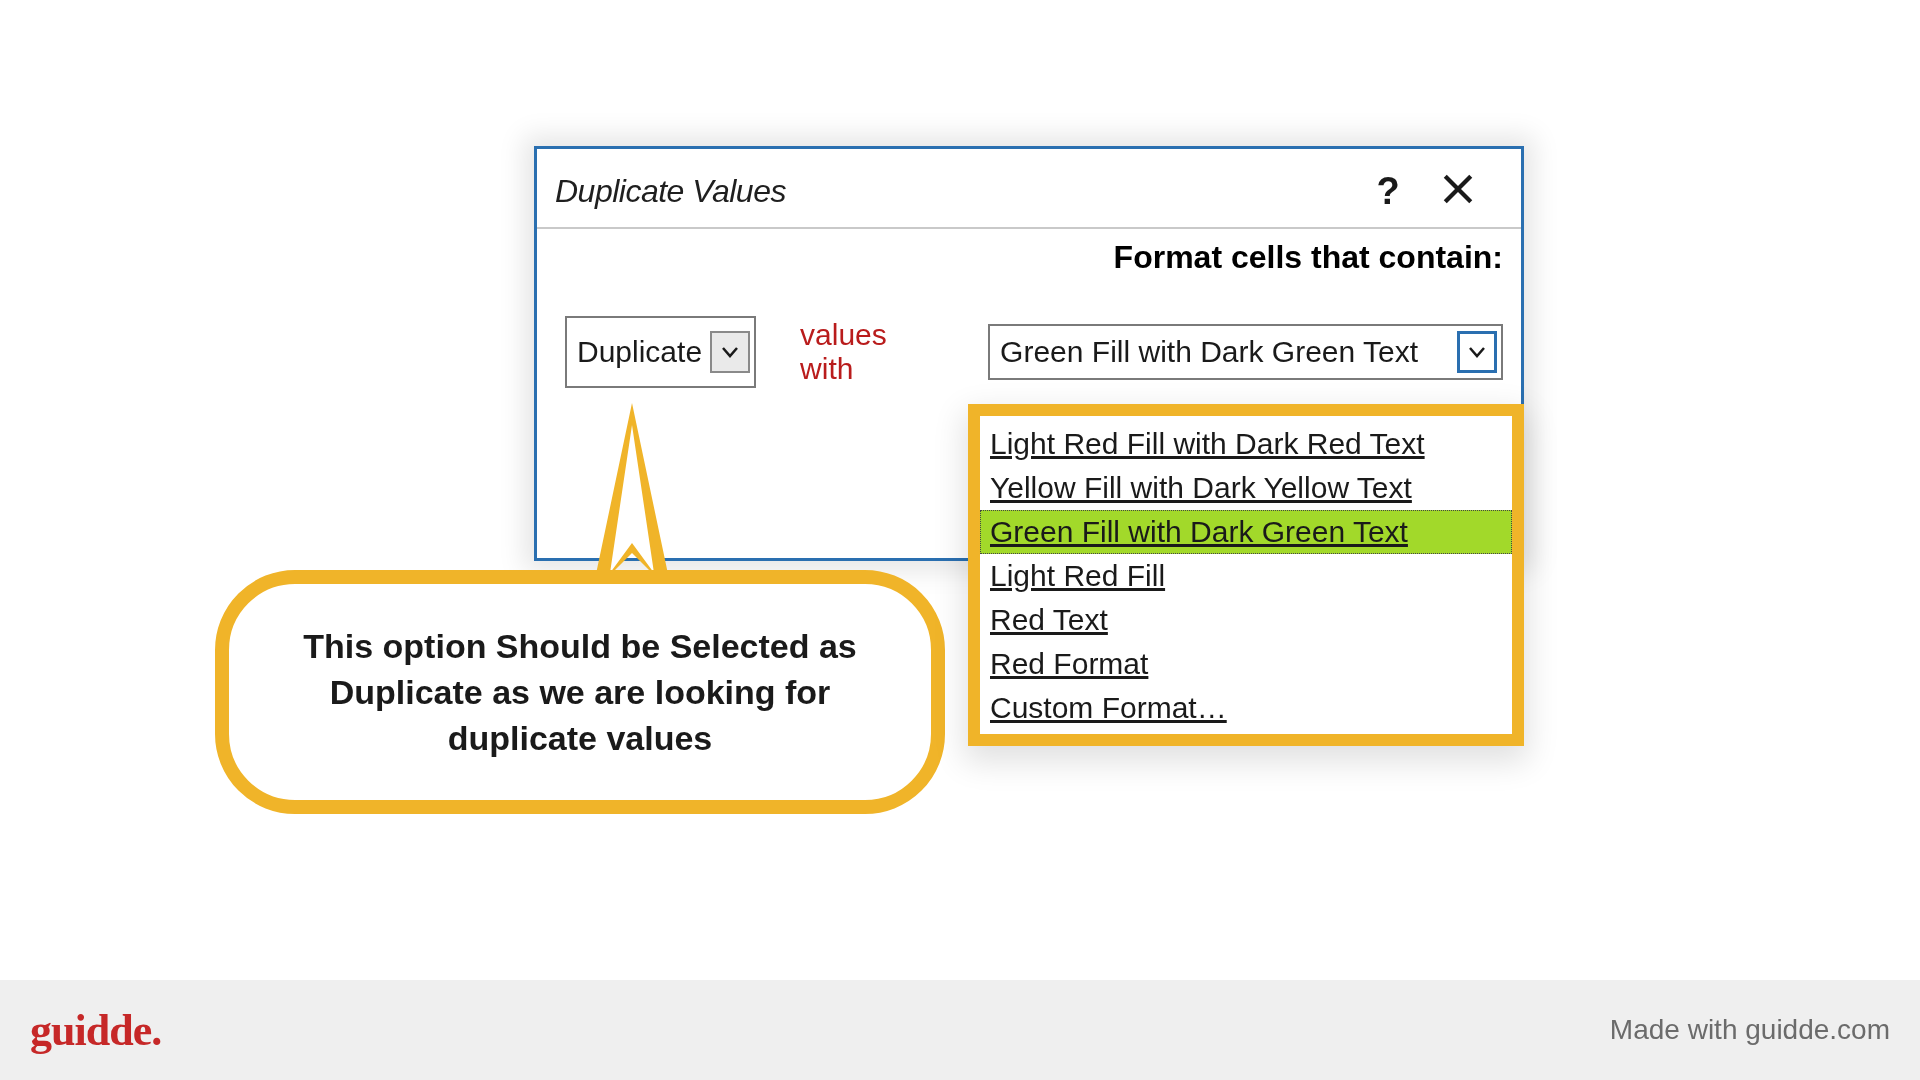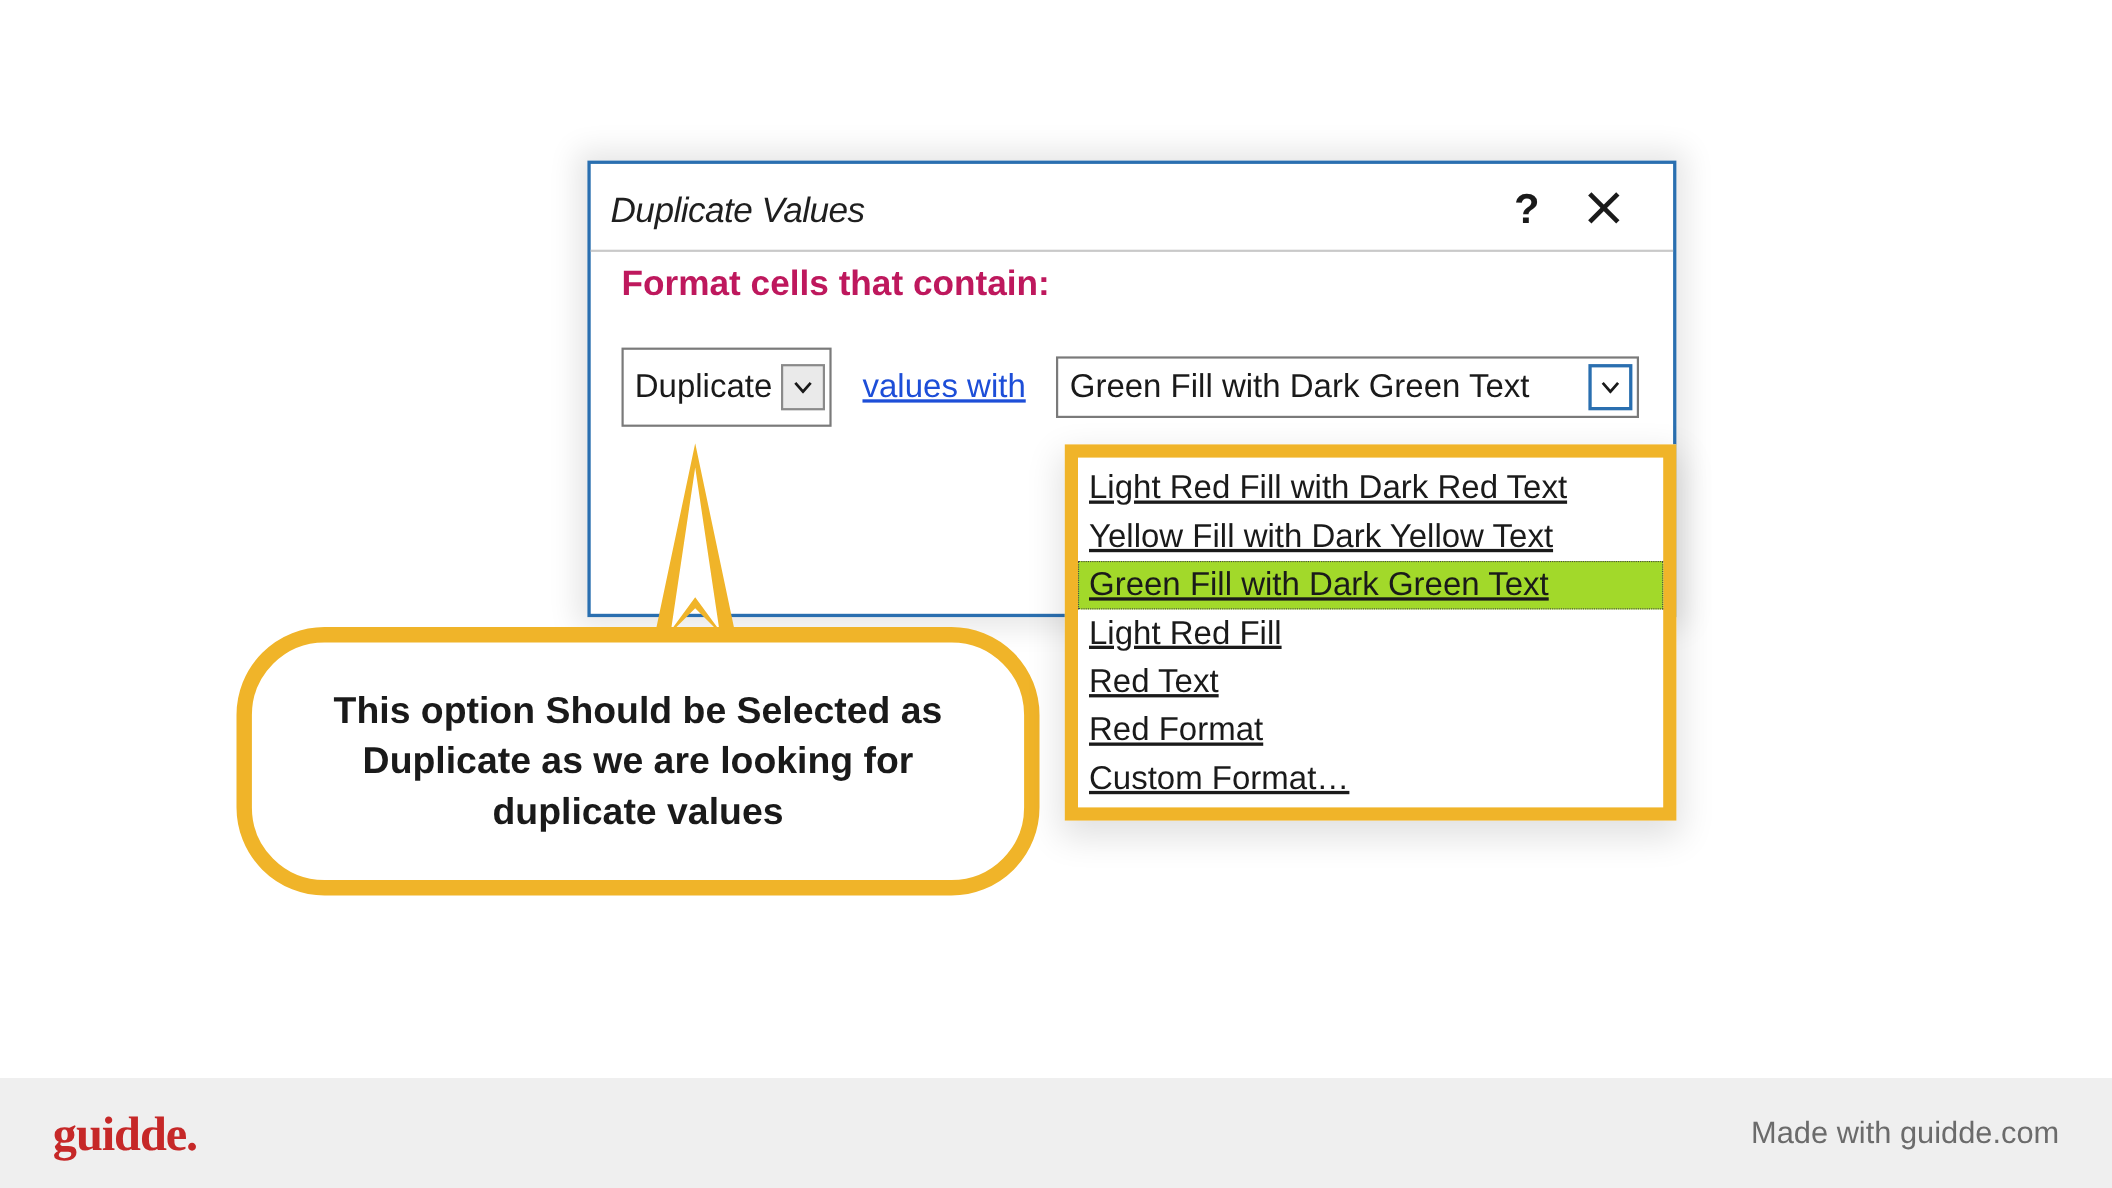--- a/index.html
+++ b/index.html
@@ -52,22 +52,23 @@
     cursor: pointer;
   }
   .close-btn svg { width: 34px; height: 34px; }
 
   .body {
     padding: 10px 18px 20px 28px;
   }
   .instruction {
     font-size: 32px;
     font-weight: 700;
-    color: #be185d;
+    color: #000000;
     margin-bottom: 40px;
+    text-align: right;
   }
 
   .row {
     display: flex;
     align-items: center;
     gap: 18px;
   }
 
   .combo {
     display: inline-flex;
@@ -108,23 +109,22 @@
     background: #ffffff;
     border: 3px solid #2a6fb0;
     display: inline-flex;
     align-items: center;
     justify-content: center;
   }
   .combo2 .cbtn2 svg { width: 18px; height: 12px; }
 
   .values-with {
     font-size: 30px;
-    color: #1d4ed8;
-    margin: 0 10px;
-    text-decoration: underline;
+    color: #b91c1c;
+    margin: 0 26px;
   }
 
   
   .dropdown {
     position: absolute;
     left: 968px;
     top: 404px;
     width: 556px;
     background: #ffffff;
     border: 12px solid #f0b429;
@@ -182,21 +182,21 @@
 
   
   .footer {
     position: absolute;
     left: 0; right: 0; bottom: 0;
     height: 100px;
     background: #efefef;
     display: flex;
     align-items: center;
     justify-content: space-between;
-    padding: 0 48px;
+    padding: 0 30px;
   }
   .brand {
     font-family: Georgia, "Times New Roman", serif;
     font-size: 44px;
     font-weight: 700;
     color: #c62828;
     letter-spacing: -1px;
   }
   .madewith {
     font-size: 28px;

